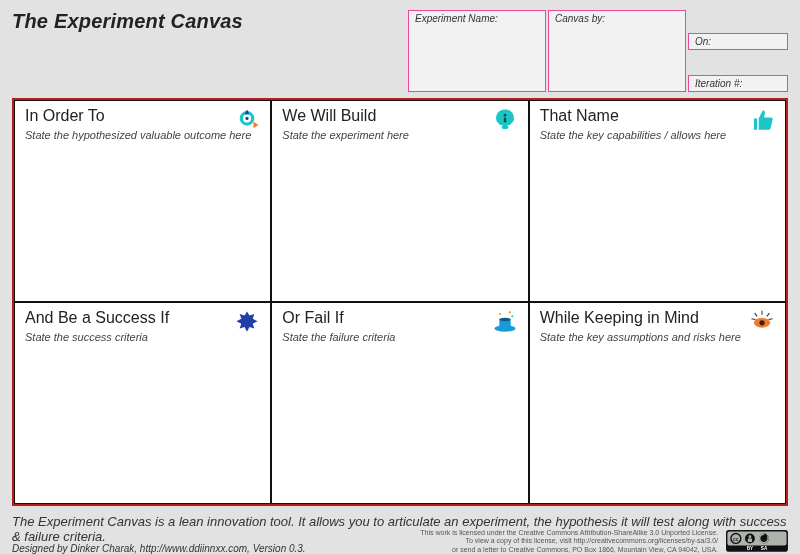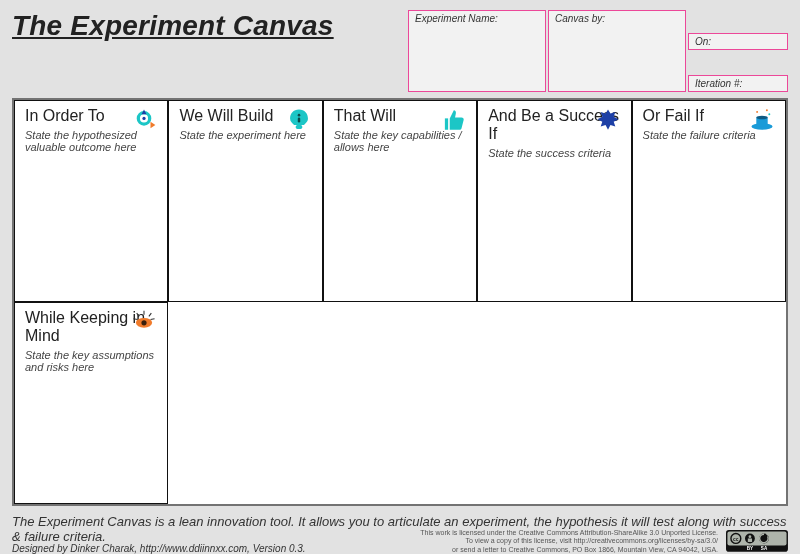--- a/index.html
+++ b/index.html
@@ -12,25 +12,24 @@
     padding: 10px 12px 8px 12px;
   }
   .header {
     display: flex;
     align-items: flex-start;
     gap: 10px;
     margin-bottom: 6px;
   }
   .title {
     flex: 1;
-    font-size: 28px;
+    font-size: 20px;
     font-weight: 700;
     font-style: italic;
     letter-spacing: 0.2px;
-    text-decoration: underline;
   }
   .meta {
     display: flex;
     gap: 2px;
   }
   .meta-col { display: flex; flex-direction: column; gap: 2px; }
   .meta-box {
     background: #f2f2f2;
     border: 1px solid #ec4899;
     font-size: 10px;
@@ -38,25 +37,25 @@
     padding: 2px 6px 14px 6px;
     color: #333;
   }
   .meta-box.sm { padding: 2px 6px 2px 6px; }
   .m-w1 { width: 138px; }
   .m-w2 { width: 138px; }
   .m-w3 { width: 100px; margin-top: 23px; }
 
   .canvas {
     background: #fff;
-    border: 2px solid #737373;
+    border: 2px solid #b91c1c;
     width: 100%;
     height: 408px;
     display: grid;
-    grid-template-columns: 1fr 1fr 1fr 1fr 1fr;
+    grid-template-columns: 1fr 1fr 1fr;
     grid-template-rows: 1fr 1fr;
   }
   .cell {
     border: 1px solid #111;
     padding: 6px 10px 8px 10px;
     position: relative;
     background: #fff;
   }
   .cell-title {
     font-size: 16px;
@@ -165,21 +164,21 @@
     <div class="cell-sub">State the experiment here</div>
   </div>
 
   <div class="cell">
     <div class="cell-icon">
       <svg viewBox="0 0 32 32">
         <path d="M6 14 h4 v14 h-4 z" fill="#1cc6c6"></path>
         <path d="M12 28 V14 l5 -10 c2 0 3 2 2.5 4 l-1 5 h8 c2 0 3 1.5 2.6 3 l-2.6 10 c-0.3 1.2 -1.4 2 -2.6 2 z" fill="#1cc6c6"></path>
       </svg>
     </div>
-    <div class="cell-title">That Will</div>
+    <div class="cell-title">That Name</div>
     <div class="cell-sub">State the key capabilities / allows here</div>
   </div>
 
   <div class="cell">
     <div class="cell-icon">
       <svg viewBox="0 0 32 32">
         <path d="M16 3 l3 5 6 -2 -2 6 6 3 -6 3 2 6 -6 -2 -3 6 -3 -6 -6 2 2 -6 -6 -3 6 -3 -2 -6 6 2 z" fill="#1d3fa6"></path>
       </svg>
     </div>
     <div class="cell-title">And Be a Success If</div>

